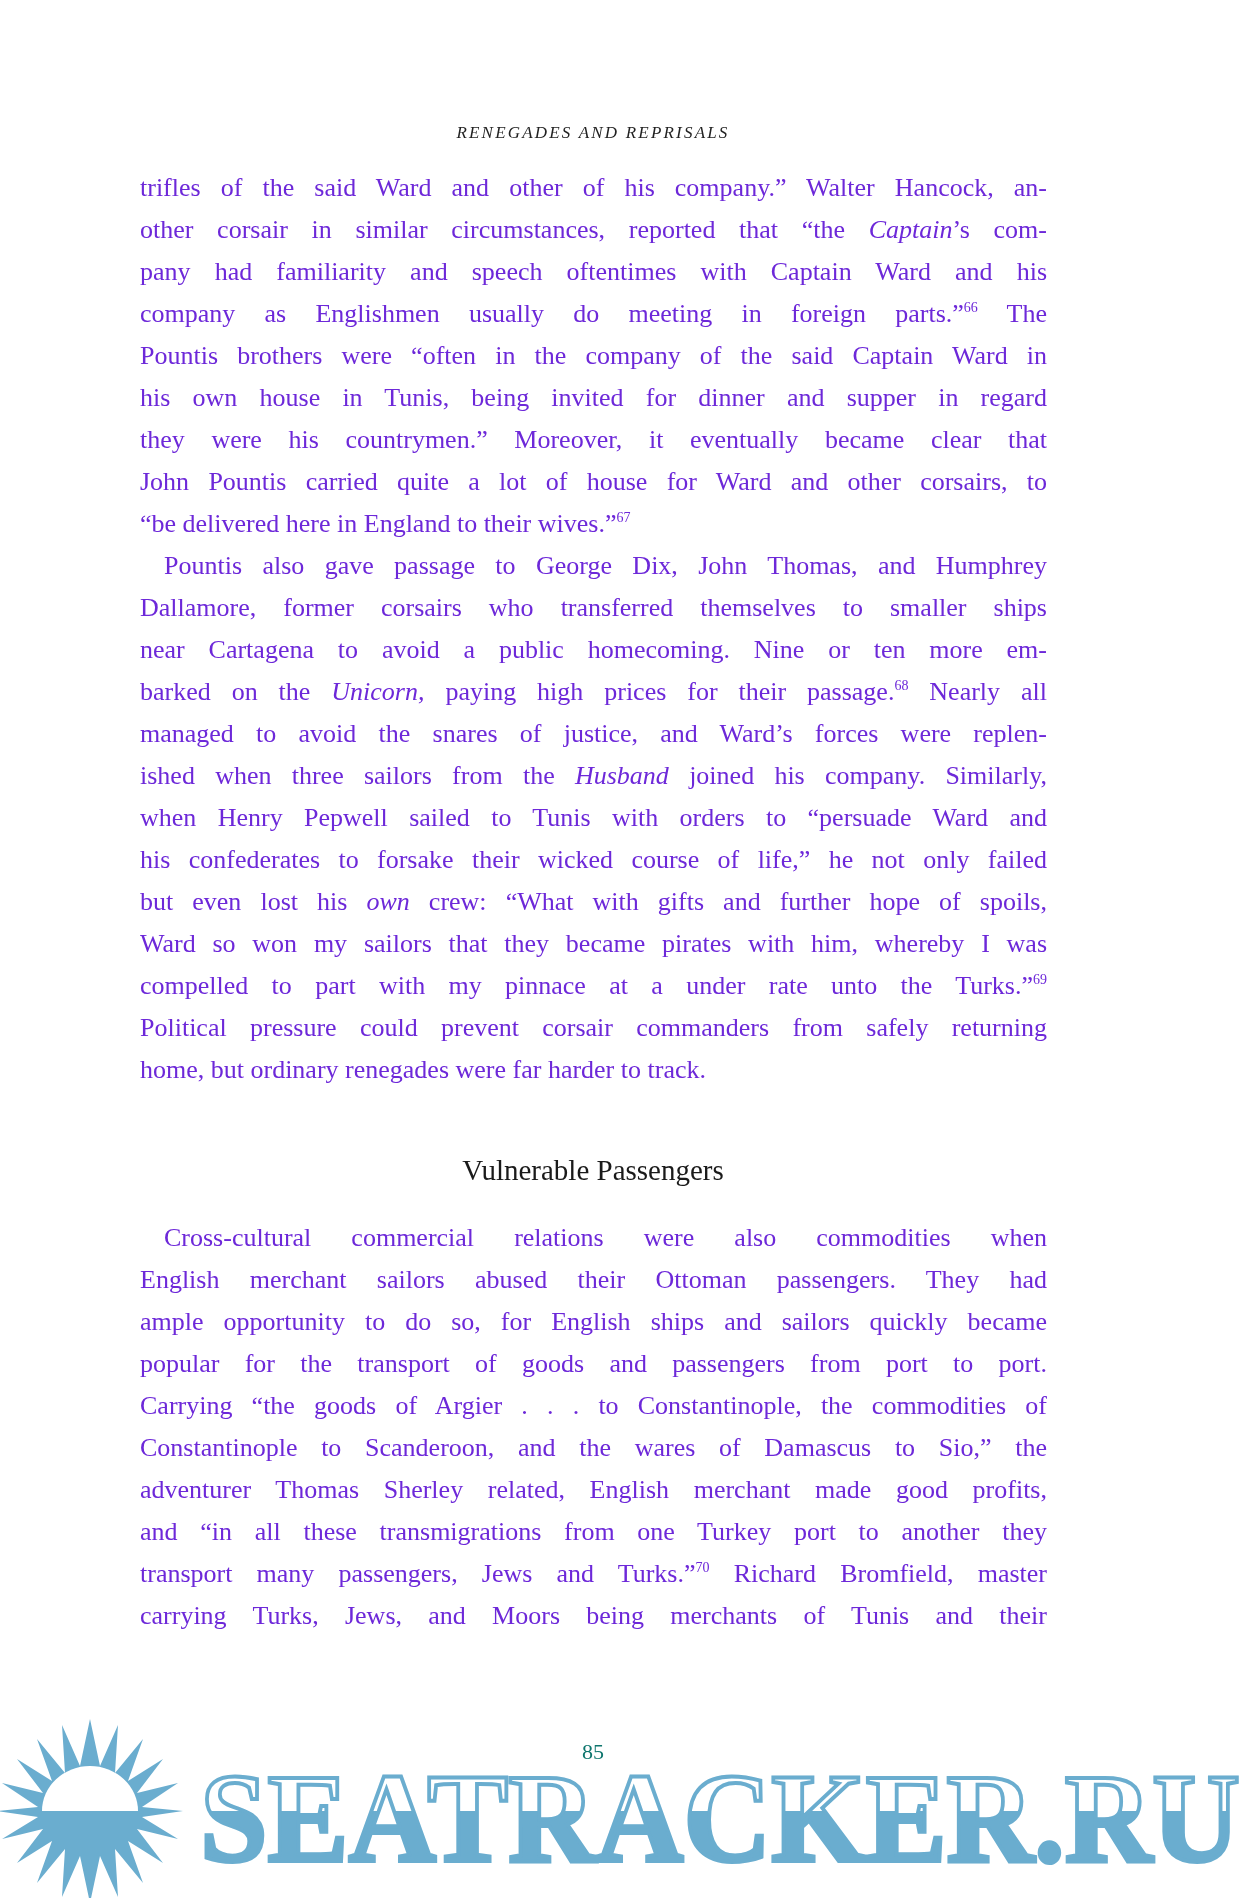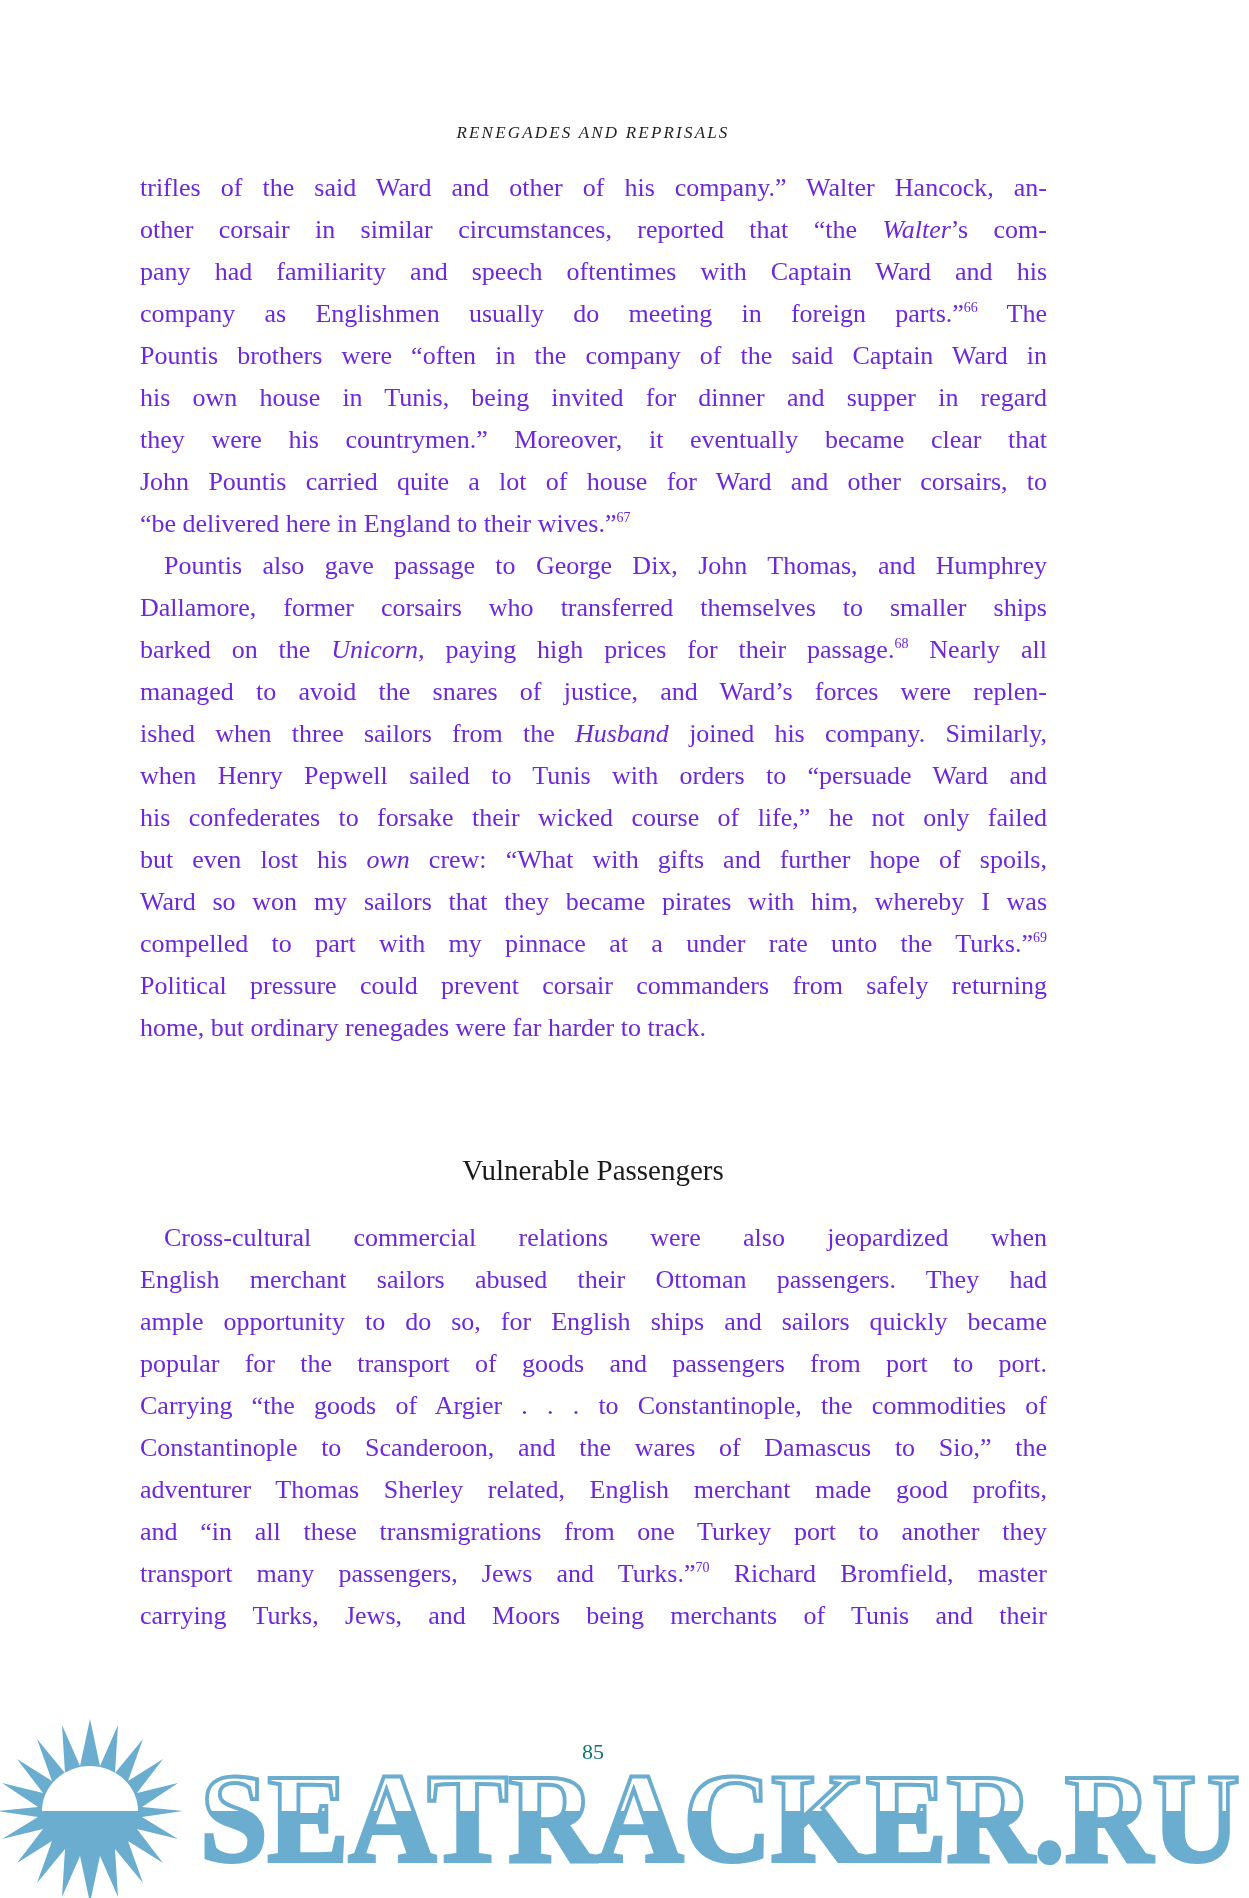--- a/index.html
+++ b/index.html
@@ -33,49 +33,50 @@
   .watermark { position: absolute; left: 0; top: 1705px; width: 1249px; height: 193px; z-index: 1; }
 </style>
 </head>
 <body>
 
 <div class="page">
   <div class="running-head">RENEGADES AND REPRISALS</div>
 
   <div class="body-text" style="top:161px;">
     <div class="line"><span>trifles of the said Ward and other of his company.” Walter Hancock, an-</span></div>
-    <div class="line"><span>other corsair in similar circumstances, reported that “the </span><i>Walter</i><span>’s com-</span></div>
+    <div class="line"><span>other corsair in similar circumstances, reported that “the </span><i>Captain</i><span>’s com-</span></div>
     <div class="line"><span>pany had familiarity and speech oftentimes with Captain Ward and his</span></div>
     <div class="line"><span>company as Englishmen usually do meeting in foreign parts.”</span><sup>66</sup><span> The</span></div>
     <div class="line"><span>Pountis brothers were “often in the company of the said Captain Ward in</span></div>
     <div class="line"><span>his own house in Tunis, being invited for dinner and supper in regard</span></div>
     <div class="line"><span>they were his countrymen.” Moreover, it eventually became clear that</span></div>
     <div class="line"><span>John Pountis carried quite a lot of house for Ward and other corsairs, to</span></div>
     <div class="line last"><span>“be delivered here in England to their wives.”</span><sup>67</sup></div>
   </div>
 
   <div class="body-text" style="top:539px;">
     <div class="line indent"><span>Pountis also gave passage to George Dix, John Thomas, and Humphrey</span></div>
     <div class="line"><span>Dallamore, former corsairs who transferred themselves to smaller ships</span></div>
+    <div class="line"><span>near Cartagena to avoid a public homecoming. Nine or ten more em-</span></div>
     <div class="line"><span>barked on the </span><i>Unicorn,</i><span> paying high prices for their passage.</span><sup>68</sup><span> Nearly all</span></div>
     <div class="line"><span>managed to avoid the snares of justice, and Ward’s forces were replen-</span></div>
     <div class="line"><span>ished when three sailors from the </span><i>Husband</i><span> joined his company. Similarly,</span></div>
     <div class="line"><span>when Henry Pepwell sailed to Tunis with orders to “persuade Ward and</span></div>
     <div class="line"><span>his confederates to forsake their wicked course of life,” he not only failed</span></div>
     <div class="line"><span>but even lost his </span><i>own</i><span> crew: “What with gifts and further hope of spoils,</span></div>
     <div class="line"><span>Ward so won my sailors that they became pirates with him, whereby I was</span></div>
     <div class="line"><span>compelled to part with my pinnace at a under rate unto the Turks.”</span><sup>69</sup></div>
     <div class="line"><span>Political pressure could prevent corsair commanders from safely returning</span></div>
     <div class="line last"><span>home, but ordinary renegades were far harder to track.</span></div>
   </div>
 
   <div class="section-heading">Vulnerable Passengers</div>
 
   <div class="body-text" style="top:1211px;">
-    <div class="line indent"><span>Cross-cultural commercial relations were also jeopardized when</span></div>
+    <div class="line indent"><span>Cross-cultural commercial relations were also commodities when</span></div>
     <div class="line"><span>English merchant sailors abused their Ottoman passengers. They had</span></div>
     <div class="line"><span>ample opportunity to do so, for English ships and sailors quickly became</span></div>
     <div class="line"><span>popular for the transport of goods and passengers from port to port.</span></div>
     <div class="line"><span>Carrying “the goods of Argier . . . to Constantinople, the commodities of</span></div>
     <div class="line"><span>Constantinople to Scanderoon, and the wares of Damascus to Sio,” the</span></div>
     <div class="line"><span>adventurer Thomas Sherley related, English merchant made good profits,</span></div>
     <div class="line"><span>and “in all these transmigrations from one Turkey port to another they</span></div>
     <div class="line"><span>transport many passengers, Jews and Turks.”</span><sup>70</sup><span> Richard Bromfield, master</span></div>
     <div class="line"><span>carrying Turks, Jews, and Moors being merchants of Tunis and their</span></div>
   </div>

